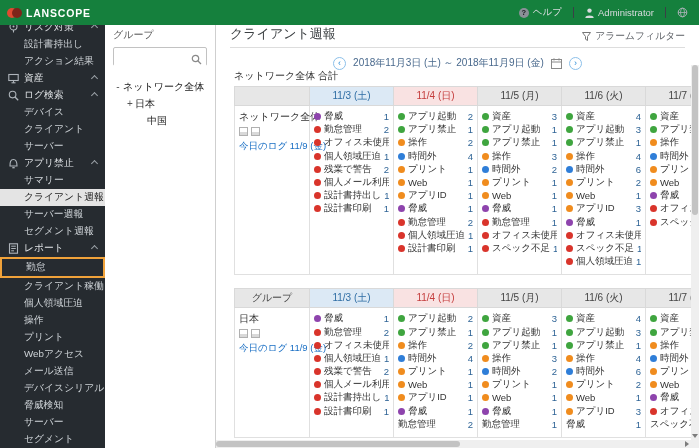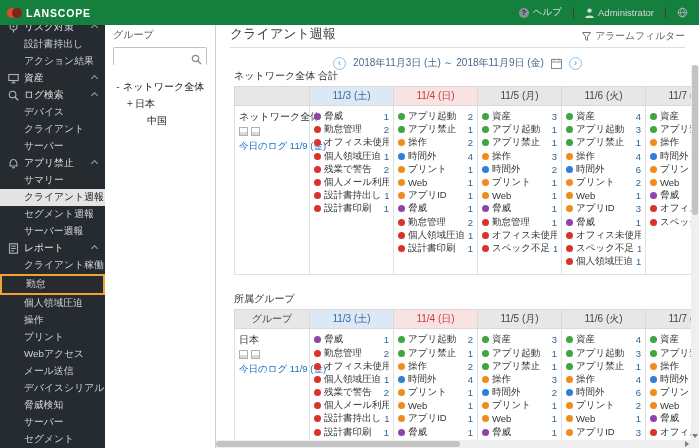--- a/index.html
+++ b/index.html
@@ -170,42 +170,42 @@
           <span>アプリ禁止</span>
           <span class="caret"></span>
         </div>
         <div class="side-row sub">
           <span>サマリー</span>
         </div>
         <div class="side-row sub active">
           <span>クライアント週報</span>
         </div>
         <div class="side-row sub">
+          <span>サーバー週報</span>
+        </div>
+        <div class="side-row sub">
           <span>セグメント週報</span>
-        </div>
-        <div class="side-row sub">
-          <span>サーバー週報</span>
         </div>
         <div class="side-row">
           <span class="ico">
             <svg width="11" height="11" viewBox="0 0 11 11">
               <rect x="1.5" y="0.8" width="8" height="9.4" fill="none" stroke="#aeb4ba" stroke-width="1.1"></rect>
               <line x1="3.2" y1="3.2" x2="7.8" y2="3.2" stroke="#aeb4ba" stroke-width="1"></line>
               <line x1="3.2" y1="5.5" x2="7.8" y2="5.5" stroke="#aeb4ba" stroke-width="1"></line>
               <line x1="3.2" y1="7.8" x2="6" y2="7.8" stroke="#aeb4ba" stroke-width="1"></line>
             </svg>
           </span>
           <span>レポート</span>
           <span class="caret"></span>
         </div>
-        <div class="side-row sub">
-          <span>クライアント稼働</span>
-        </div>
         <div class="side-row sub hl">
           <span>勤怠</span>
+        </div>
+        <div class="side-row sub">
+          <span>クライアント稼働</span>
         </div>
         <div class="side-row sub">
           <span>個人領域圧迫</span>
         </div>
         <div class="side-row sub">
           <span>操作</span>
         </div>
         <div class="side-row sub">
           <span>プリント</span>
         </div>
@@ -560,21 +560,20 @@
                 </div>
                 <div class="alarm-item">
                   <span class="dot" style="background:#d9342b"></span>
                   <span>スペック不足</span>
                 </div>
               </td>
             </tr>
           </tbody>
         </table>
         <div class="tbl-gap"></div>
-        <div class="tbl-title">所属グループ</div>
         <table class="alarm">
           <colgroup>
             <col style="width:75px">
             <col style="width:84px">
             <col style="width:84px">
             <col style="width:84px">
             <col style="width:84px">
             <col style="width:84px">
           </colgroup>
           <thead>

